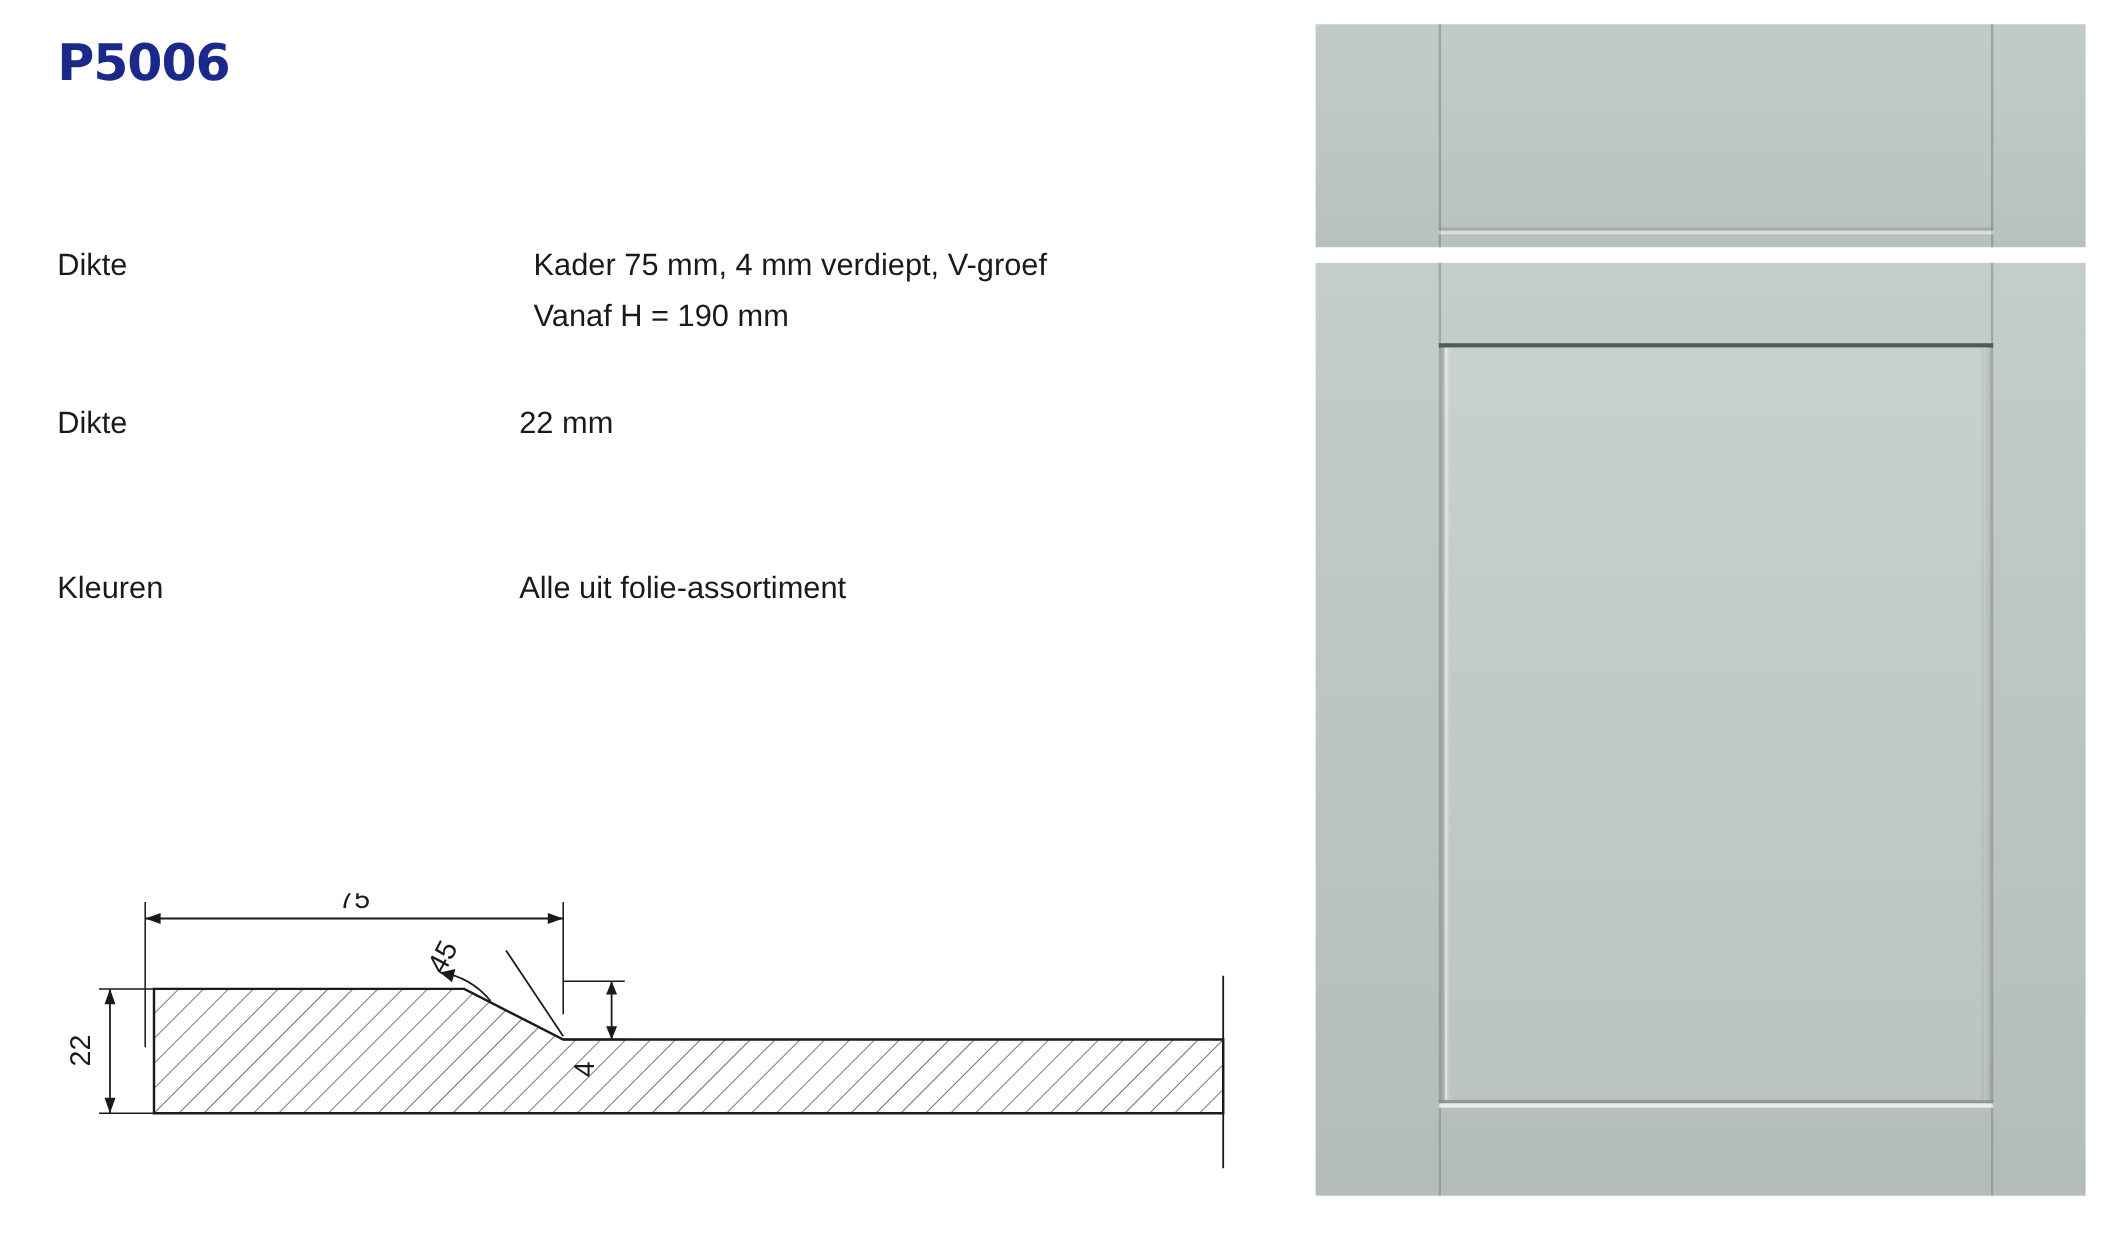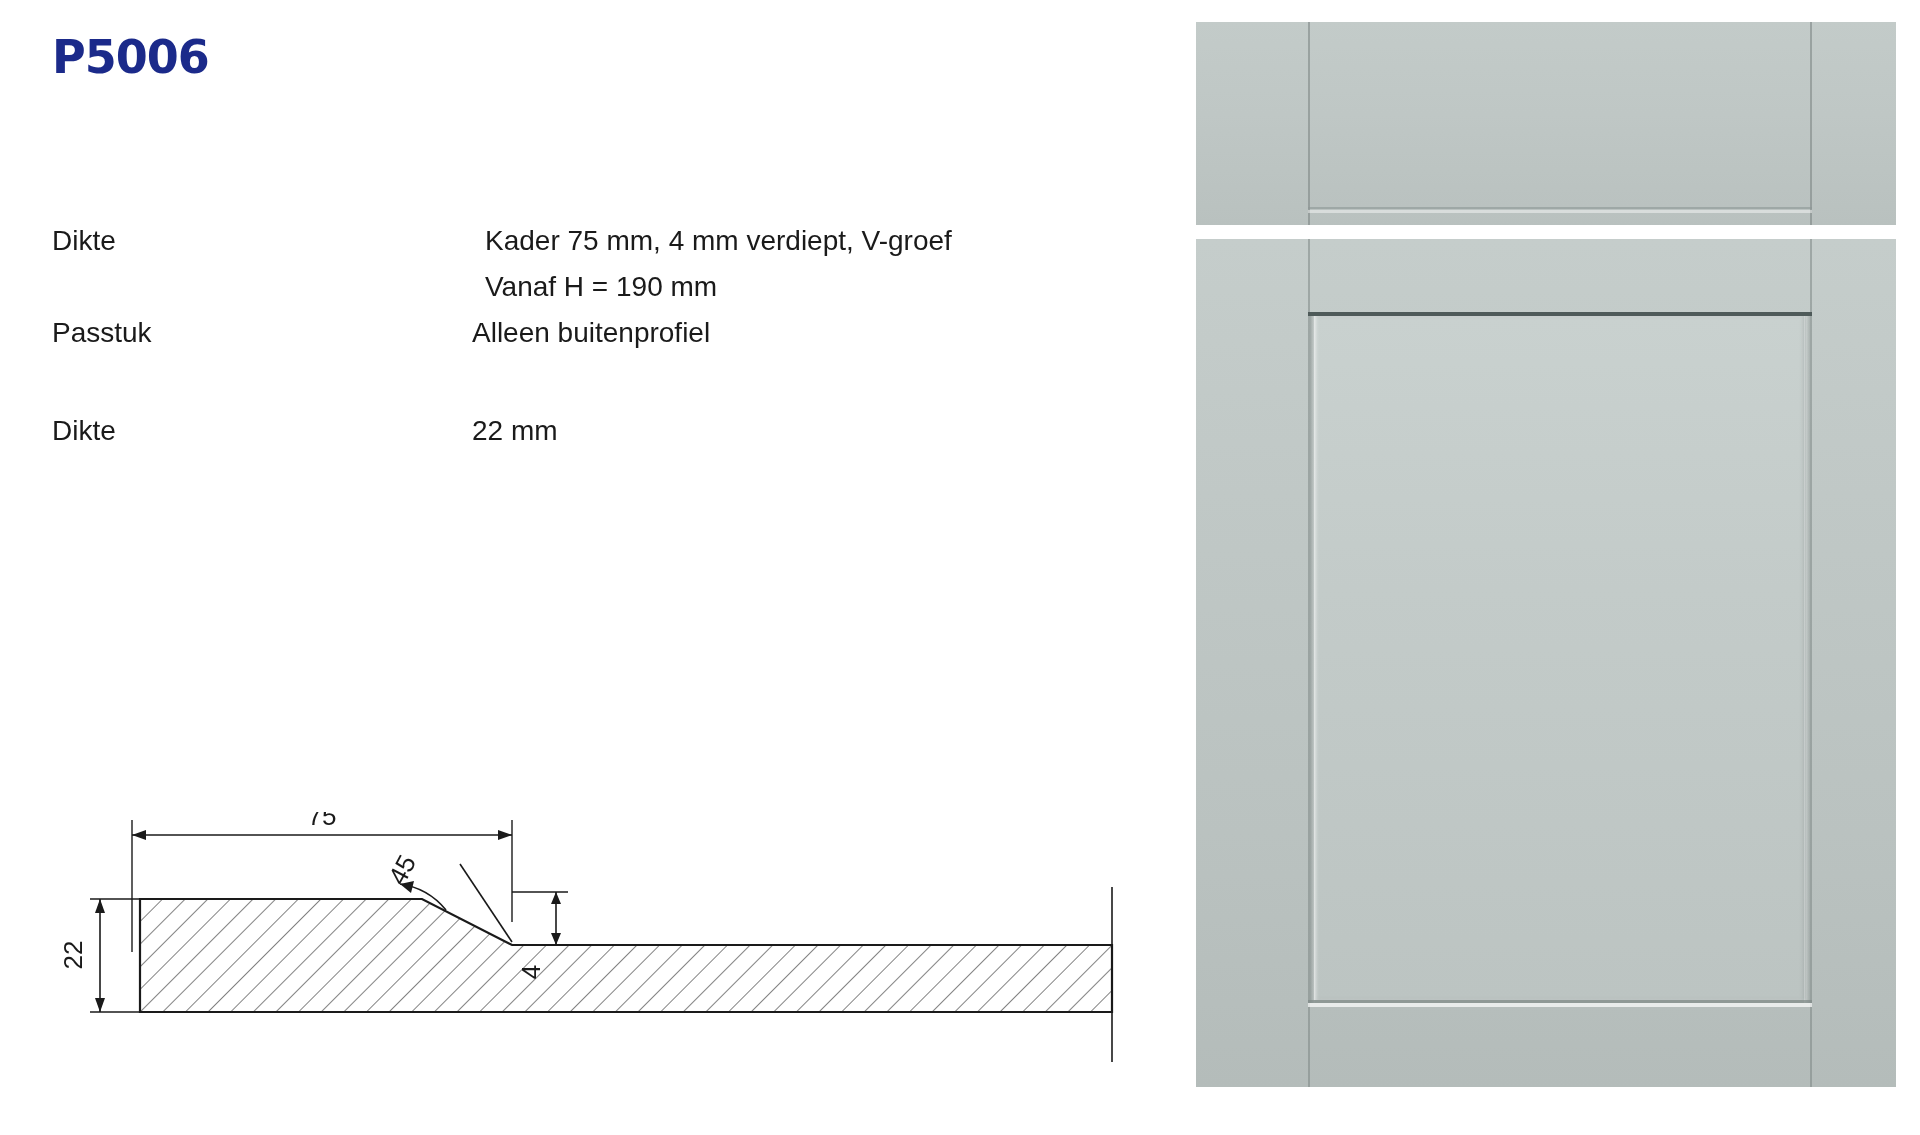--- a/index.html
+++ b/index.html
@@ -229,40 +229,40 @@
 
     <table class="spec-table">
       <tbody>
         <tr>
           <td class="label">Dikte</td>
           <td>
             <span class="spec-sub">Kader 75 mm, 4 mm verdiept, V-groef</span>
             <span class="spec-sub">Vanaf H = 190 mm</span>
           </td>
         </tr>
-        <tr>
-          <td class="label">Passtuk</td>
-          <td>Alleen buitenprofiel</td>
-        </tr>
         <tr class="gap">
             <td></td>
             <td></td>
           </tr>
         <tr>
           <td class="label">Dikte</td>
           <td>22 mm</td>
         </tr>
         <tr class="gap">
             <td></td>
             <td></td>
           </tr>
         <tr class="gap">
             <td></td>
             <td></td>
           </tr>
+        <tr>
+          <td class="label">Kleuren</td>
+          <td>Alle uit folie-assortiment</td>
+        </tr>
       </tbody>
     </table>
 
     <div class="drawing">
       <svg width="1180" height="345" viewBox="0 0 1180 345">
         <defs>
           <pattern id="hatch" width="16" height="16" patternUnits="userSpaceOnUse" patternTransform="rotate(45)">
             <line x1="0" y1="0" x2="0" y2="16" stroke="#1a1a1a" stroke-width="1.1"></line>
           </pattern>
         </defs>

